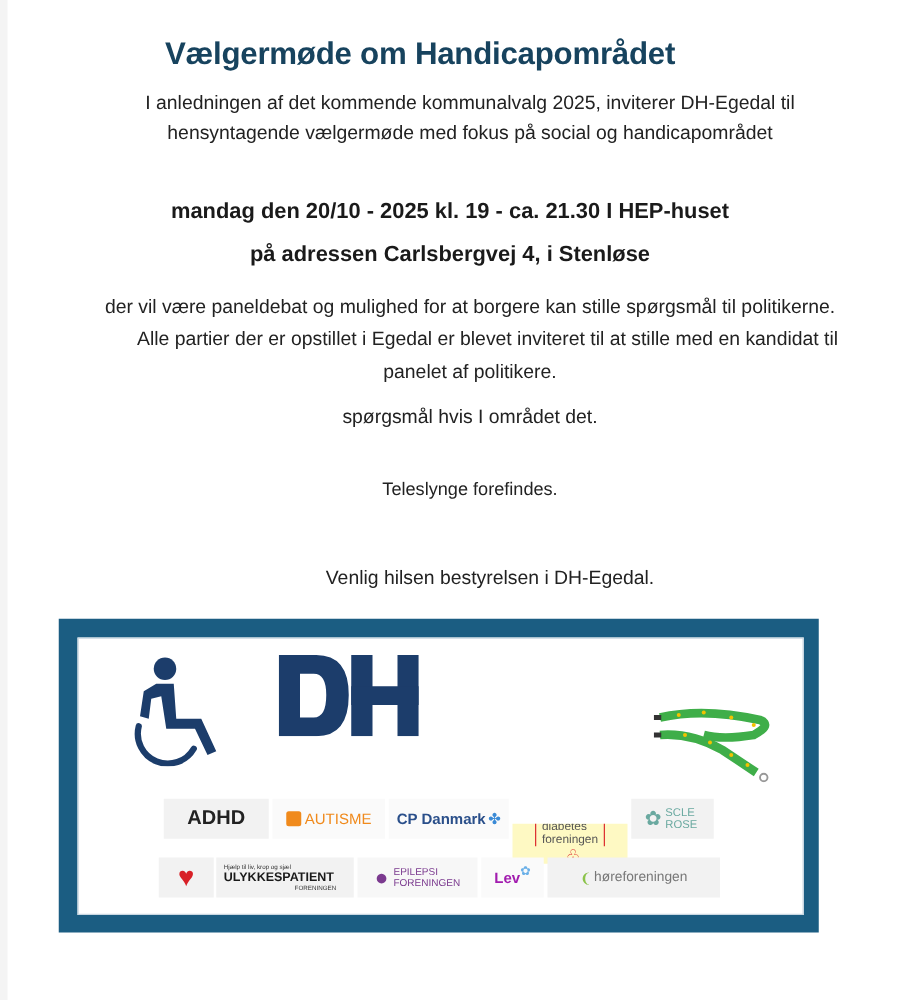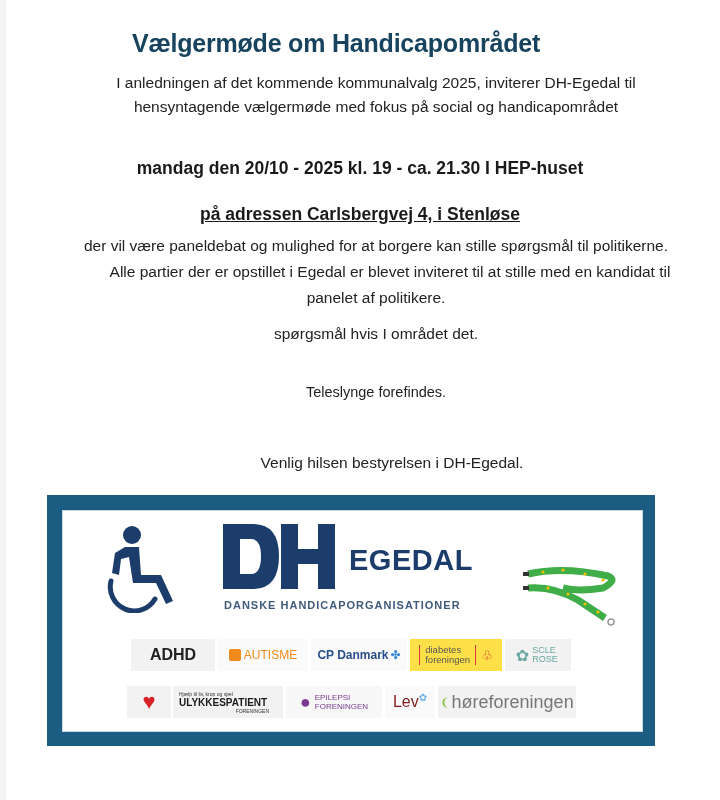--- a/index.html
+++ b/index.html
@@ -52,21 +52,21 @@
 
 <div class="doc">
   <div class="title">Vælgermøde om Handicapområdet</div>
 
   <div class="p" style="top:71px;">
     <span class="line">I anledningen af det kommende kommunalvalg 2025, inviterer DH-Egedal til</span>
     <span class="line">hensyntagende vælgermøde med fokus på social og handicapområdet</span>
   </div>
 
   <div class="bold" style="top:158px;">mandag den 20/10 - 2025 kl. 19 - ca. 21.30 I HEP-huset</div>
-  <div class="bold" style="top:204px;text-decoration:underline;">på adressen Carlsbergvej 4, i Stenløse</div>
+  <div class="bold" style="top:193px;">på adressen Carlsbergvej 4, i Stenløse</div>
 
   <div class="p" style="top:234px;">
     <span class="line">der vil være paneldebat og mulighed for at borgere kan stille spørgsmål til politikerne.</span>
     <span class="line" style="margin-top:2px;margin-left:28px;">Alle partier der er opstillet i Egedal er blevet inviteret til at stille med en kandidat til</span>
     <span class="line" style="margin-top:2px;">panelet af politikere.</span>
   </div>
 
   <div class="p" style="top:320px;">
     <span class="line" style="margin-top:2px;">spørgsmål hvis I området det.</span>
   </div>
@@ -84,22 +84,20 @@
       <path d="M20 24 L34 24 L36 52 L56 52 L68 78 L61 81 L51 60 L28 60 L24 34 L16 36 L14 52 L7 50 L10 30 Z" fill="#1c3d6b"></path>
       <path d="M6 58 A24 24 0 0 0 50 76" fill="none" stroke="#1c3d6b" stroke-width="5" stroke-linecap="round"></path>
     </svg>
 
     <svg class="dh-logo" viewBox="0 0 112 65">
       <path d="M0 0 L30 0 Q56 0 56 32 Q56 65 30 65 L0 65 Z M17 15 L17 50 L28 50 Q38 50 38 32 Q38 15 28 15 Z" fill="#1c3d6b" fill-rule="evenodd"></path>
       <rect x="58" y="0" width="17" height="65" fill="#1c3d6b"></rect>
       <rect x="95" y="0" width="17" height="65" fill="#1c3d6b"></rect>
       <rect x="58" y="25" width="54" height="15" fill="#1c3d6b"></rect>
     </svg>
-    <div class="egedal">EGEDAL</div>
-    <div class="dh-sub">DANSKE HANDICAPORGANISATIONER</div>
 
     <svg class="lanyard" viewBox="0 0 100 60">
       <path d="M5 8 Q40 0 85 10 Q95 14 80 22 Q55 26 40 22" fill="none" stroke="#3fae49" stroke-width="7"></path>
       <path d="M5 22 Q30 20 55 34 Q70 44 82 52" fill="none" stroke="#3fae49" stroke-width="7"></path>
       <circle cx="20" cy="6" r="1.6" fill="#f2c200"></circle>
         <circle cx="40" cy="4" r="1.6" fill="#f2c200"></circle>
       <circle cx="62" cy="8" r="1.6" fill="#f2c200"></circle>
         <circle cx="80" cy="14" r="1.6" fill="#f2c200"></circle>
       <circle cx="25" cy="22" r="1.6" fill="#f2c200"></circle>
         <circle cx="45" cy="28" r="1.6" fill="#f2c200"></circle>
@@ -115,21 +113,21 @@
         <span class="logo-txt" style="font-weight:bold; font-size:16px; color:#222;">ADHD</span>
       </div>
       <div class="logo-box" style="left:155px; width:90px; background:#fafafa;">
         <span style="display:inline-block; width:12px; height:12px; background:#f08a1c; margin-right:3px; border-radius:2px;"></span>
         <span class="logo-txt" style="font-size:12px; color:#f08a1c;">AUTISME</span>
       </div>
       <div class="logo-box" style="left:248px; width:96px; background:#fafafa;">
         <span class="logo-txt" style="font-weight:bold; font-size:12px; color:#2a4f8a;">CP Danmark</span>
         <span style="font-size:12px; color:#3a8ad6; margin-left:2px;">✤</span>
       </div>
-      <div class="logo-box" style="left:347px; width:92px; background:#fde047; flex-direction:row;">
+      <div class="logo-box" style="left:347px; width:92px; background:#fef9c3; flex-direction:column;margin-top:20px;">
         <span style="display:flex; flex-direction:column; line-height:10px; font-size:9.5px; color:#555; border-left:1px solid #d33; border-right:1px solid #d33; padding:0 5px;">
           <span>diabetes</span>
           <span>foreningen</span>
         </span>
         <span style="color:#d33; font-size:13px; margin-left:5px;">♧</span>
       </div>
       <div class="logo-box" style="left:442px; width:66px;">
         <span style="color:#6aa9a0; font-size:16px; margin-right:3px;">✿</span>
         <span class="logo-txt" style="font-size:9px; line-height:9px; color:#6aa9a0; width:28px; white-space:normal;">SCLE ROSE</span>
       </div>
@@ -145,23 +143,23 @@
         <span style="font-size:5px; color:#333; align-self:flex-end; margin-right:14px;">FORENINGEN</span>
       </div>
       <div class="logo-box" style="left:223px; width:96px; background:#f7f7f7;">
         <span style="color:#7b3a8f; font-size:18px; margin-right:4px;">●</span>
         <span style="display:flex; flex-direction:column; line-height:9px; font-size:8px; color:#7b3a8f; text-align:left;">
           <span>EPILEPSI</span>
           <span>FORENINGEN</span>
         </span>
       </div>
       <div class="logo-box" style="left:322px; width:50px; background:#fafafa;">
-        <span class="logo-txt" style="font-size:16px; font-weight:normal; color:#7f1d1d;">Lev</span>
+        <span class="logo-txt" style="font-size:12px; font-weight:bold; color:#a21caf;">Lev</span>
         <span style="color:#6ab0e8; font-size:10px; margin-top:-10px;">✿</span>
       </div>
       <div class="logo-box" style="left:375px; width:138px;">
         <span style="color:#8bc34a; font-size:11px; margin-right:2px;">❨</span>
-        <span class="logo-txt" style="font-size:18px; color:#777;">høreforeningen</span>
+        <span class="logo-txt" style="font-size:11px; color:#777;">høreforeningen</span>
       </div>
     </div>
 
   </div>
 </div>
 
 </body></html>

